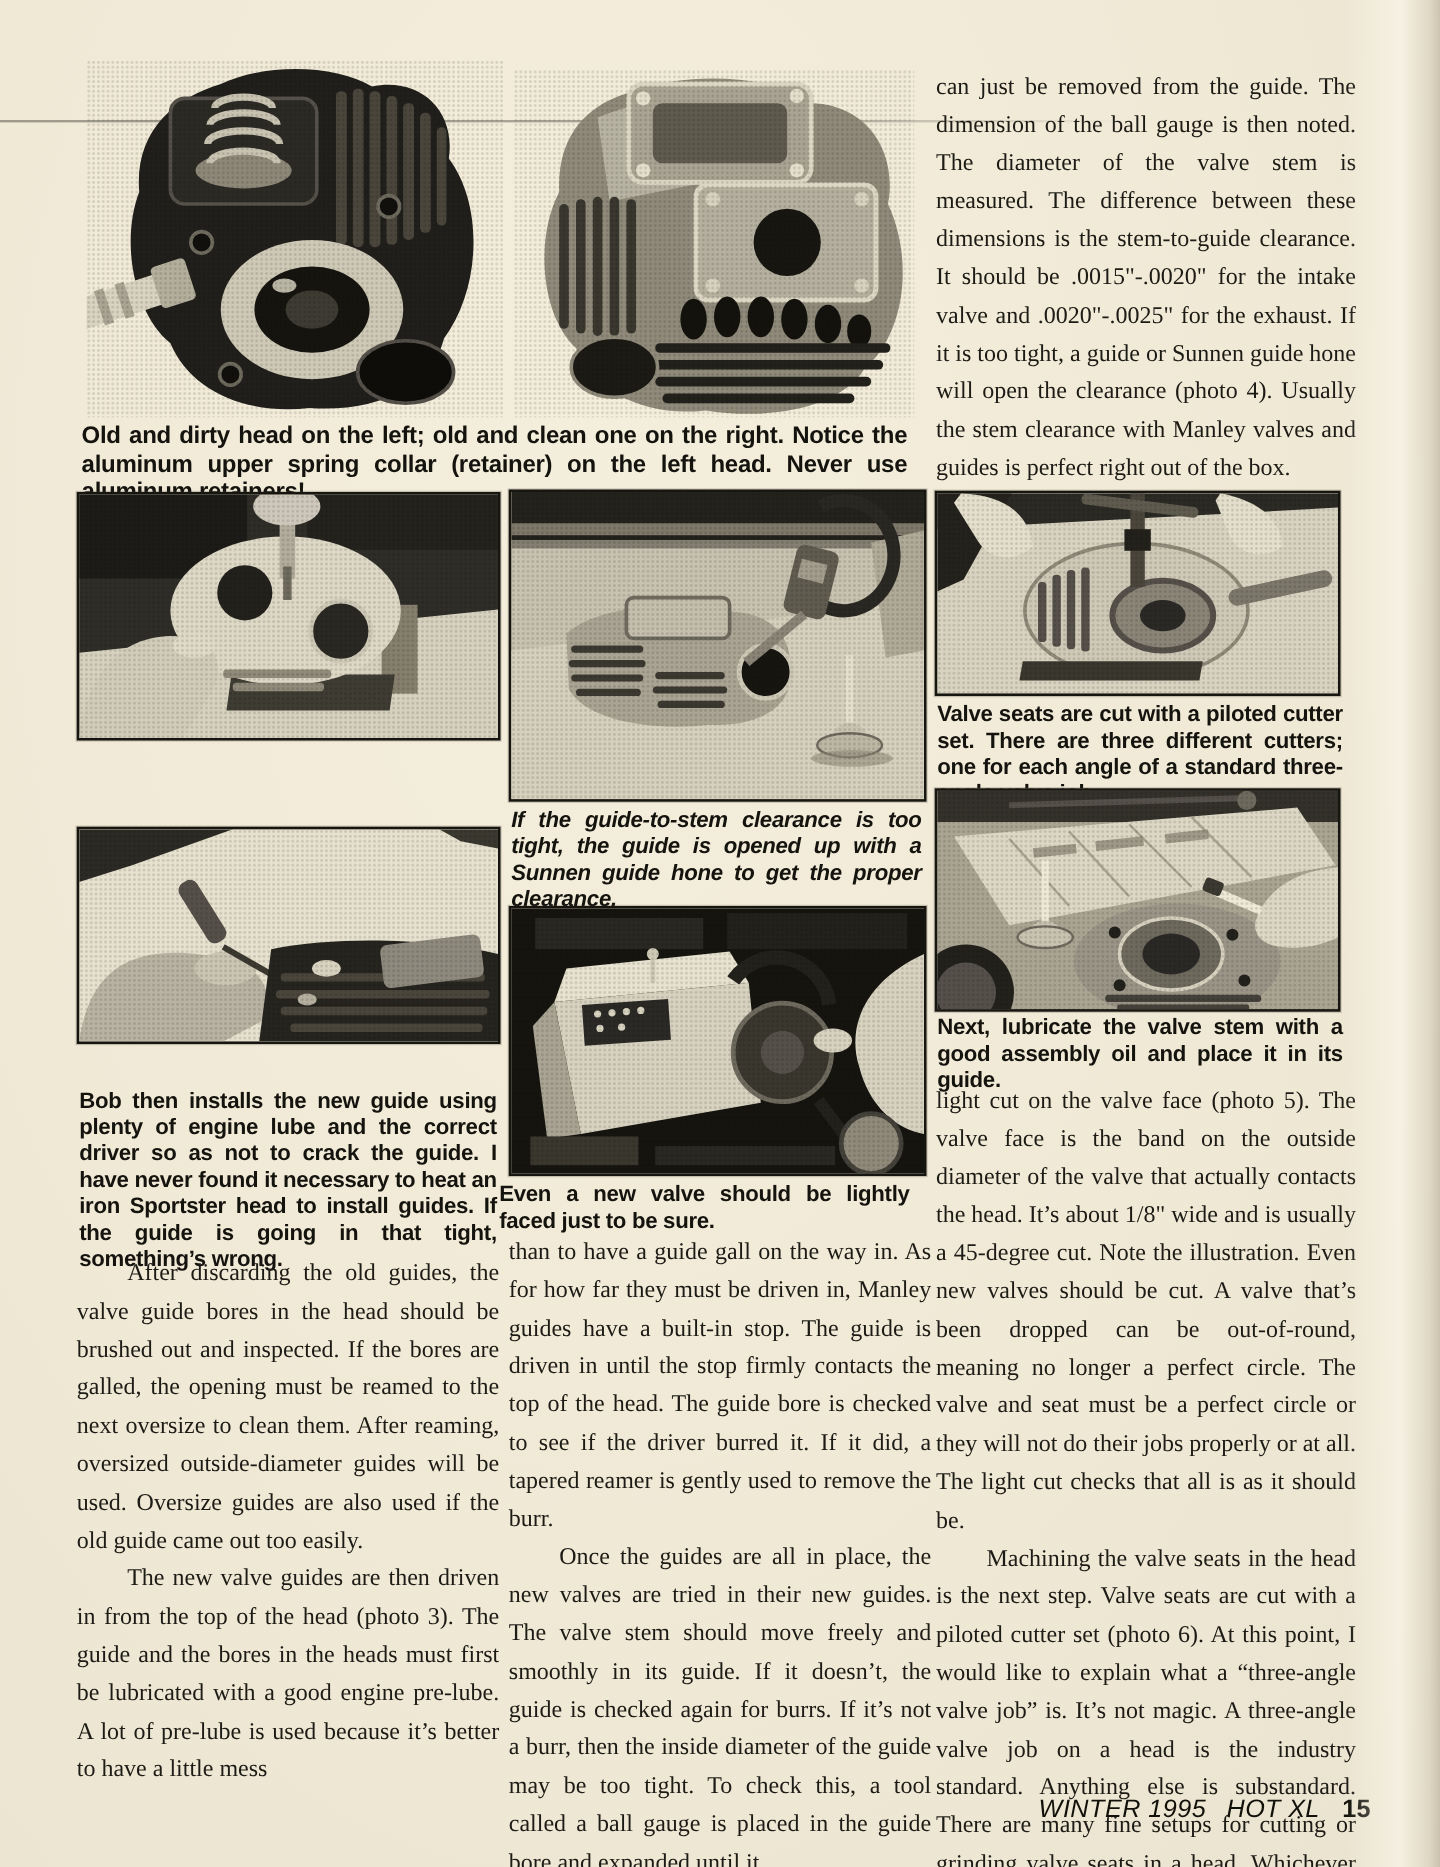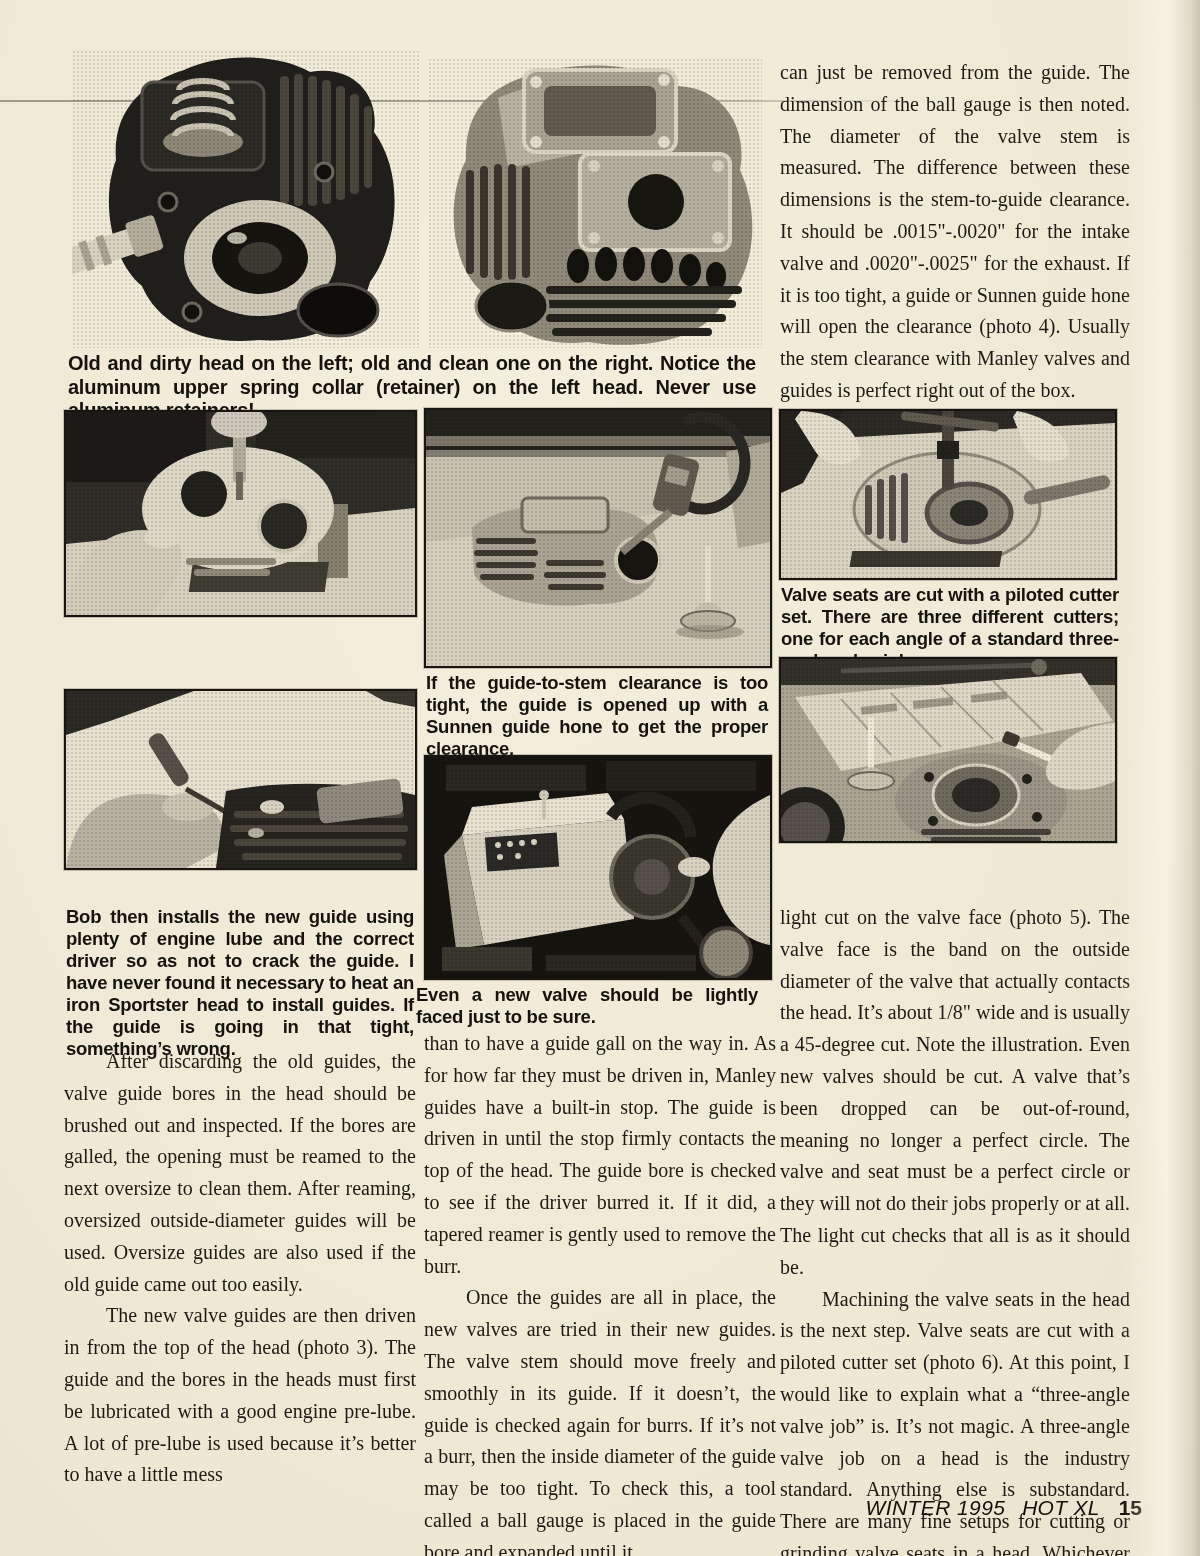--- a/index.html
+++ b/index.html
@@ -208,21 +208,21 @@
       <rect x="232" y="46" width="36" height="58" rx="7" fill="#605c50" transform="rotate(14 250 75)"></rect>
       <rect x="240" y="58" width="22" height="16" fill="#a29d8d" transform="rotate(14 251 66)"></rect>
       <line x1="244" y1="102" x2="196" y2="142" stroke="#8a8577" stroke-width="8"></line>
       <rect x="279" y="136" width="6" height="66" fill="#e5dfcd"></rect>
       <path d="M268,200 Q282,184 296,200 L282,214 Z" fill="#c9c3b1"></path>
       <ellipse cx="282" cy="211" rx="27" ry="10" fill="#bdb7a5" stroke="#6e6a5e" stroke-width="2"></ellipse>
       <ellipse cx="284" cy="222" rx="34" ry="7" fill="#8f8a7a" opacity="0.6"></ellipse>
     </svg>
   </figure>
 
-  <figcaption class="caption cap" style="left:426px;top:672px;width:342px;">If the guide-to-stem clearance is too tight, the guide is opened up with a Sunnen guide hone to get the proper clearance.</figcaption>
+  <figcaption class="caption cap" style="left:426px;top:672px;width:342px;font-style:italic;">If the guide-to-stem clearance is too tight, the guide is opened up with a Sunnen guide hone to get the proper clearance.</figcaption>
 
   <figure class="photo framed" style="left:424px;top:755px;width:344px;height:221px;margin:0;">
     <svg viewBox="0 0 344 221">
       <rect width="344" height="221" fill="#15140f"></rect>
       <rect x="20" y="8" width="140" height="26" fill="#2a2822"></rect>
       <rect x="180" y="4" width="150" height="30" fill="#23211b"></rect>
       <polygon points="36,78 198,62 208,162 58,188" fill="#d8d2c0"></polygon>
       <polygon points="36,78 198,62 182,36 46,50" fill="#e8e2d0"></polygon>
       <polygon points="36,78 58,188 30,192 18,98" fill="#a9a493"></polygon>
       <rect x="60" y="78" width="72" height="34" fill="#2b2925" transform="rotate(-4 96 95)"></rect>
@@ -321,20 +321,21 @@
           <rect x="150" y="178" width="110" height="5" rx="2"></rect>
       </g>
       <path d="M334,64 C298,66 276,84 268,102 C260,116 268,128 286,130 C312,134 334,122 334,122 Z" fill="#ddd7c5"></path>
       <line x1="270" y1="100" x2="232" y2="84" stroke="#efe9d7" stroke-width="7"></line>
       <rect x="222" y="74" width="16" height="12" rx="3" fill="#3c3931" transform="rotate(22 230 80)"></rect>
       <circle cx="24" cy="168" r="40" fill="#23211b"></circle>
       <circle cx="24" cy="168" r="25" fill="#55514a"></circle>
     </svg>
   </figure>
 
+  <figcaption class="caption cap" style="left:781px;top:845px;width:338px;">Next, lubricate the valve stem with a good assembly oil and place it in its guide.</figcaption>
 
   <div class="bodycol" style="left:780px;top:902px;width:350px;height:610px;">
     <p>light cut on the valve face (photo 5). The valve face is the band on the outside diameter of the valve that actually contacts the head. It’s about 1/8" wide and is usually a 45-degree cut. Note the illustration. Even new valves should be cut. A valve that’s been dropped can be out-of-round, meaning no longer a perfect circle. The valve and seat must be a perfect circle or they will not do their jobs properly or at all. The light cut checks that all is as it should be.</p>
     <p class="ind">Machining the valve seats in the head is the next step. Valve seats are cut with a piloted cutter set (photo 6). At this point, I would like to explain what a “three-angle valve job” is. It’s not magic. A three-angle valve job on a head is the industry standard. Anything else is substandard. There are many fine setups for cutting or grinding valve seats in a head. Whichever is used, the basic procedure and end result are the same.</p>
   </div>
 
   <div class="footer">
     <span class="issue">WINTER 1995</span>
     <span class="mag">HOT XL</span>
     <span class="pg">15</span>

